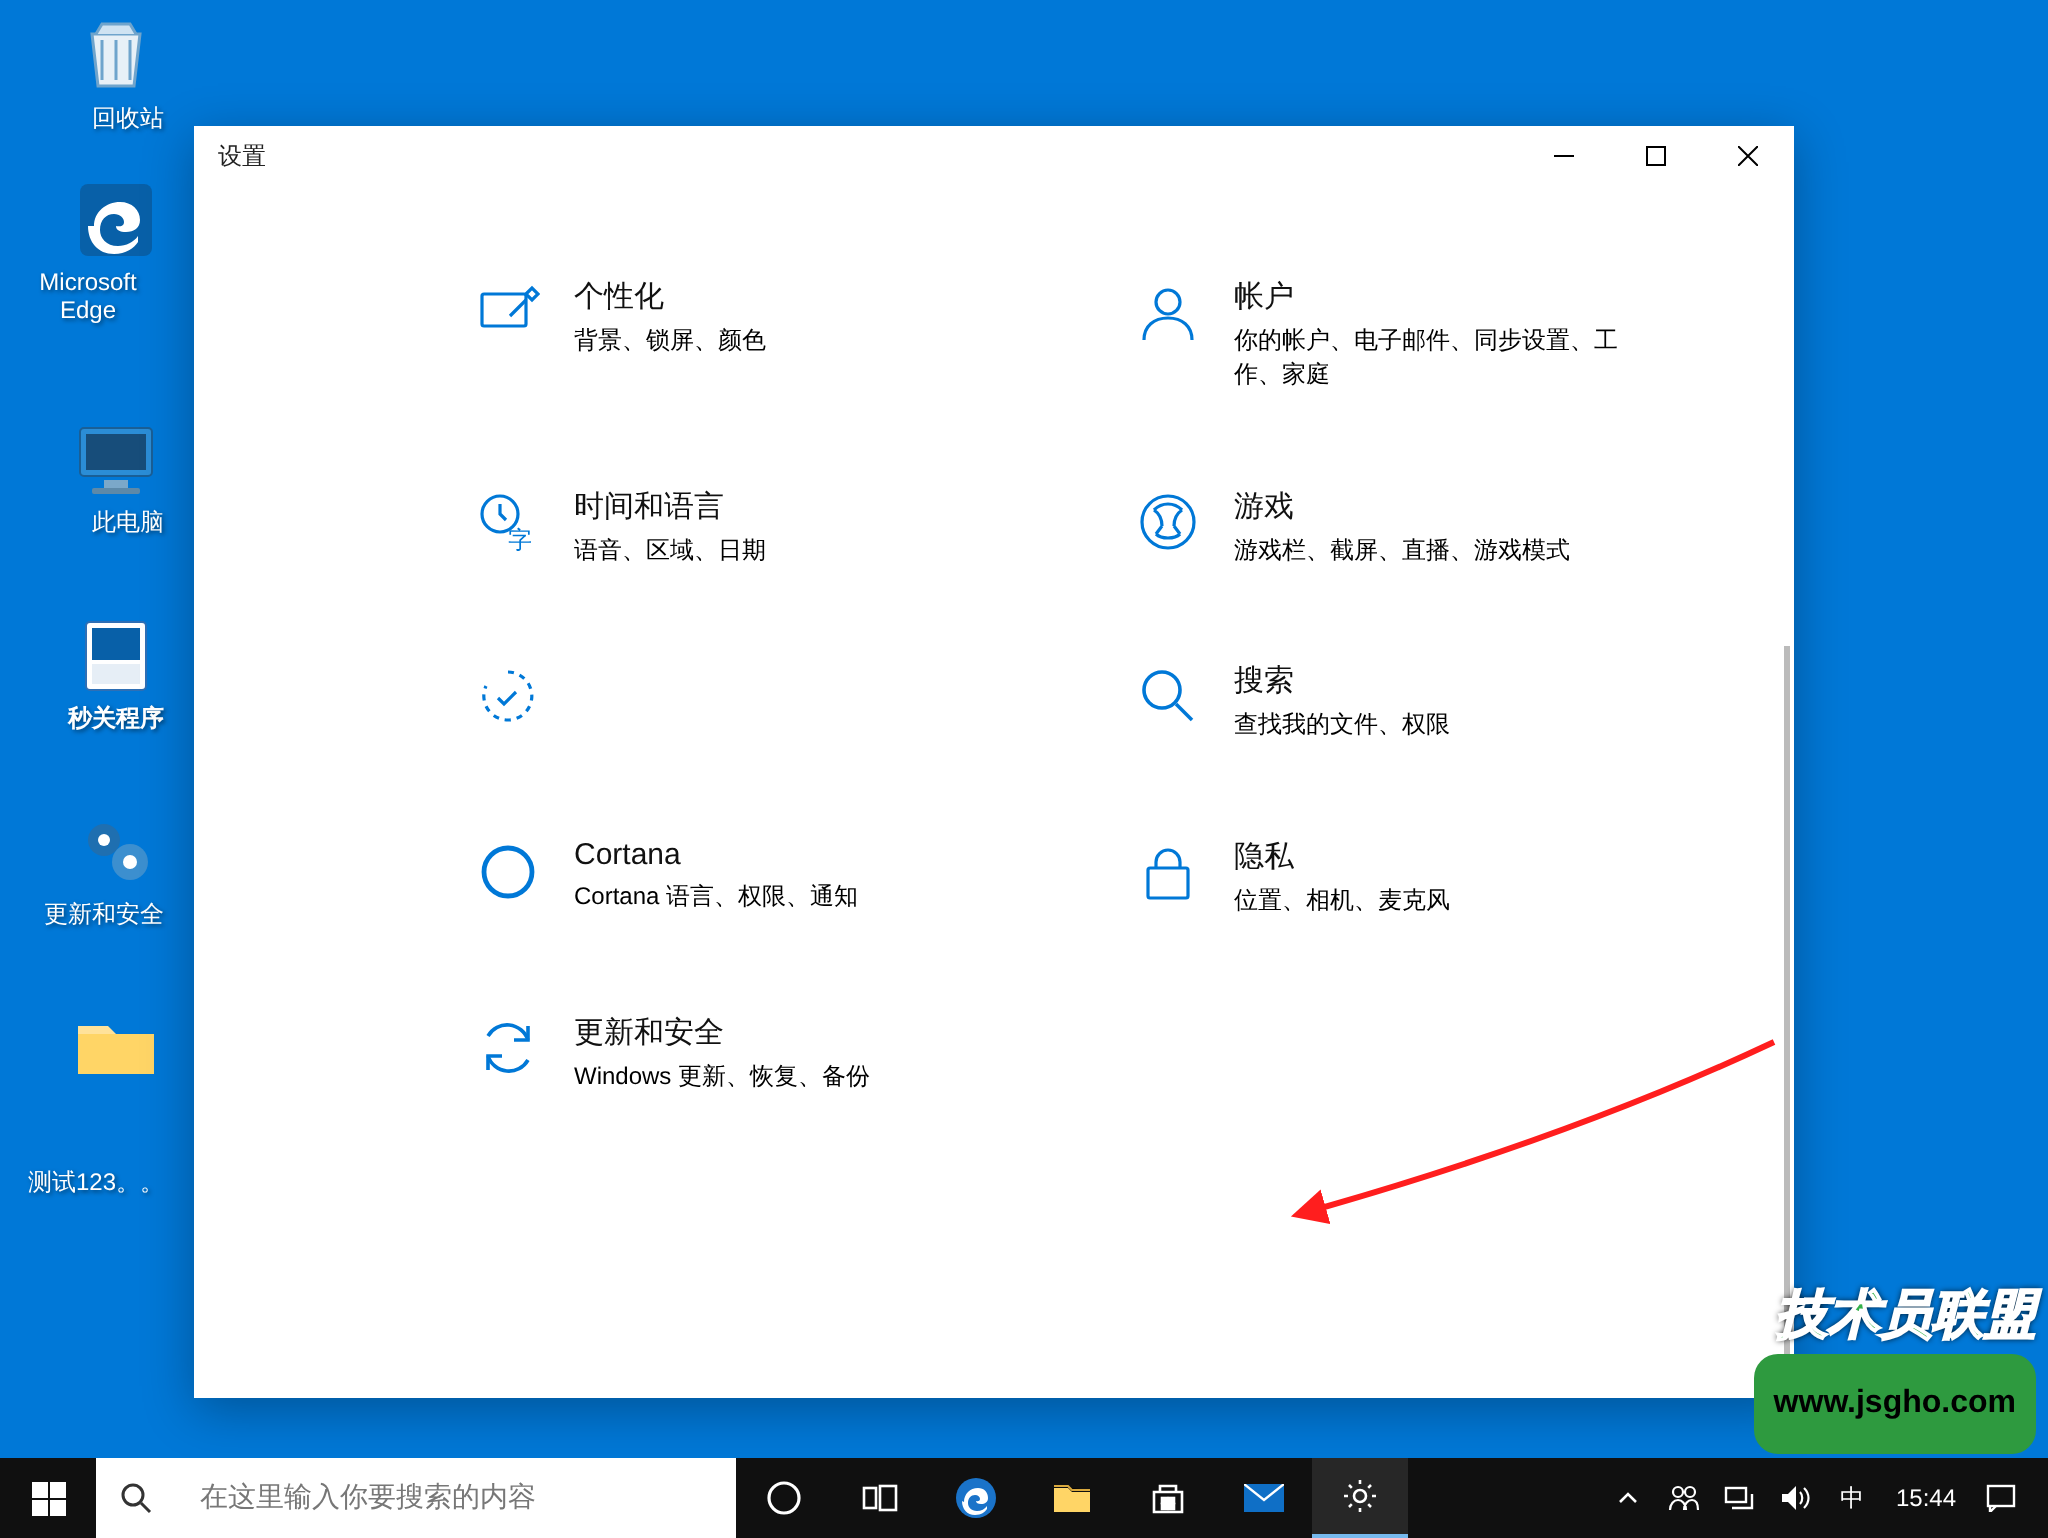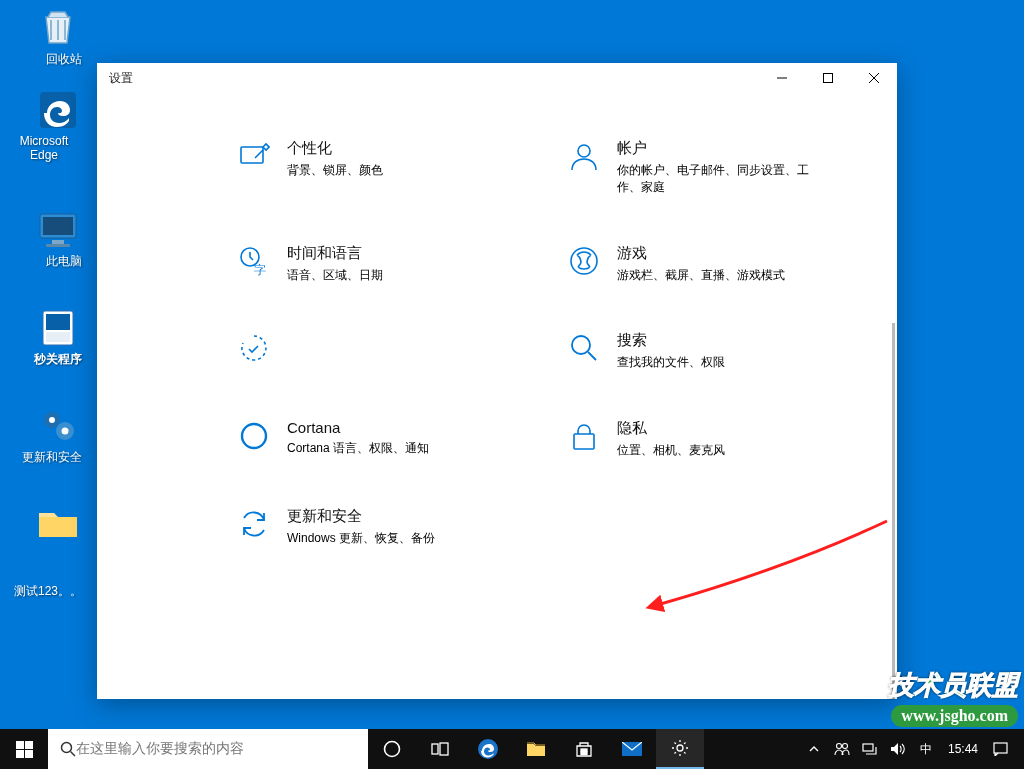--- a/index.html
+++ b/index.html
@@ -79,41 +79,41 @@
   position: absolute; left: 0; bottom: 0; width: 100%; height: 40px;
   background: #101010;
   display: flex; align-items: stretch; color: #fff;
 }
 .task-btn {
   width: 48px; display: flex; align-items: center; justify-content: center;
   cursor: pointer;
 }
 .search-box {
   width: 320px; background: #fff; color: #777;
-  display: flex; align-items: center; gap: 0;
+  display: flex; align-items: center; gap: 24px;
   padding: 0 12px; font-size: 14px;
 }
 .search-box .mag { color: #333; }
 .tray { margin-left: auto; display: flex; align-items: center; gap: 4px; padding-right: 2px; }
 .tray .t-item { width: 24px; height: 40px; display: flex; align-items: center; justify-content: center; cursor: pointer; font-size: 13px; }
 .tray .clock { width: auto; padding: 0 6px; font-size: 12px; }
 .task-btn.active { border-bottom: 2px solid #76B9ED; background:#272727; }
 
 .watermark {
   position: absolute; right: 6px; bottom: 42px;
-  text-align: right; pointer-events: none; font-family: Liberation Serif, serif;
+  text-align: right; pointer-events: none;
 }
 .watermark .wm1 {
   font-size: 26px; font-weight: 800; font-style: italic;
   color: #34b14a; -webkit-text-stroke: 1px #fff;
   text-shadow: 0 0 3px #000;
 }
 .watermark .wm2 {
-  font-size: 16px; font-weight: 700; color: #ffffff;
-  background: #2e9a3f; border-radius: 12px; padding: 2px 10px;
+  font-size: 16px; font-weight: 700; color: #000000;
+  background: #2e9a3f; border-radius: 12px; padding: 16px 10px;
   display: inline-block; margin-top: 2px;
 }
 svg { display: block; }
 </style>
 </head>
 <body>
 
 <div class="desktop-icon" style="left:6px; top:6px;">
   <div class="icon-img">
     <svg width="42" height="42" viewBox="0 0 42 42">

